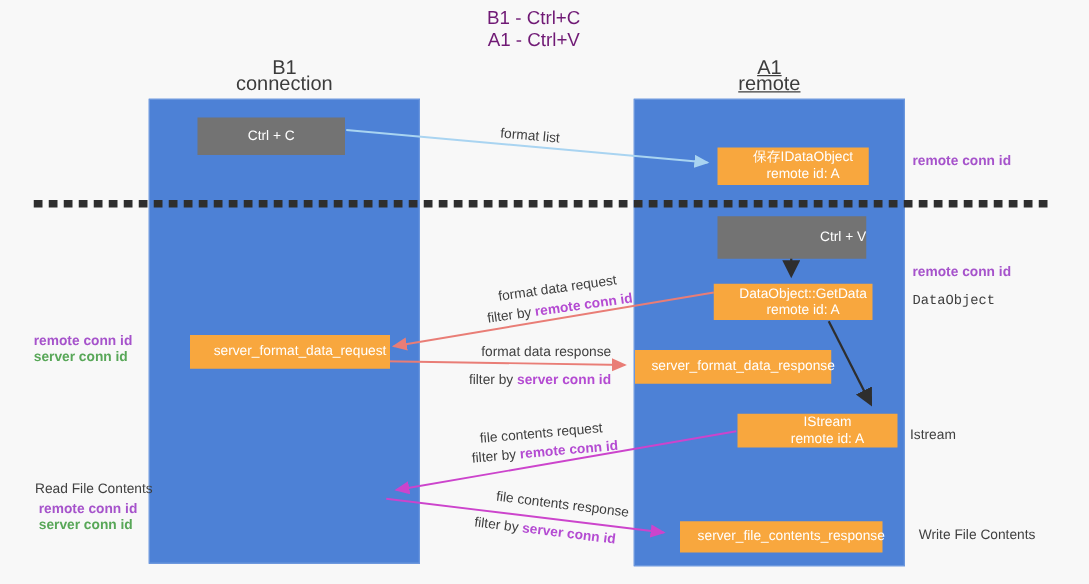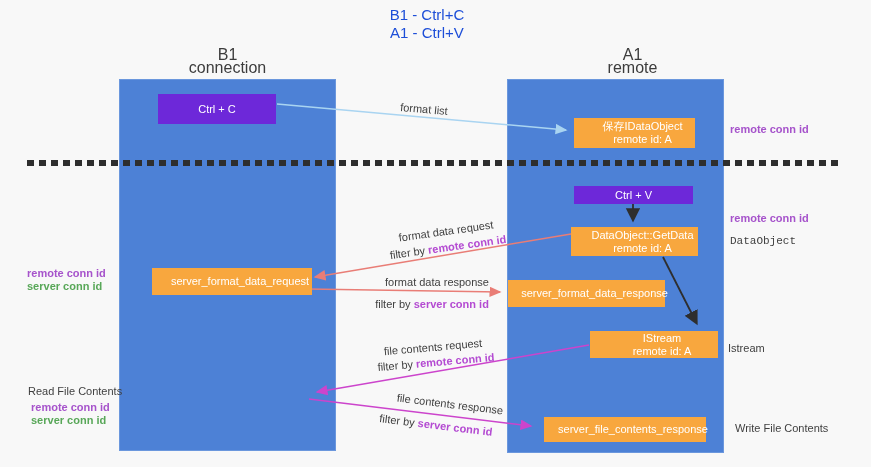--- a/index.html
+++ b/index.html
@@ -8,21 +8,21 @@
     font-family: "Liberation Sans", sans-serif;
     background: #f8f8f8;
     position: relative;
     overflow: hidden;
     color: #3c3c3c;
   }
   .canvas { position: absolute; inset: 0; width: 871px; height: 467px; }
 
   .title {
     position: absolute; left: 297px; top: 6px; width: 260px;
-    text-align: center; font-size: 15px; line-height: 18px; color: #1d4ed8;
+    text-align: center; font-size: 15px; line-height: 18px; color: #701a75;
   }
   .col-header {
     position: absolute; width: 217px; top: 48px;
     text-align: center; font-size: 16px; line-height: 13px; color: #3c3c3c;
   }
   .lifeline {
     position: absolute; top: 79px; width: 217px;
     background: #4d81d6; border: 1px solid #6b97dd;
     z-index: 1;
   }
@@ -30,21 +30,21 @@
   #lifeline-right { left: 507px; height: 374px; }
 
   svg.overlay { position: absolute; left: 0; top: 0; z-index: 2; }
 
   .node {
     position: absolute; z-index: 3;
     display: flex; flex-direction: column; align-items: center; justify-content: center;
     color: #ffffff; font-size: 11px; line-height: 13px; text-align: center;
   }
   .node.orange { background: #f8a73e; padding-left: 16px; }
-  .node.green  { background: #6d28d9; }
+  .node.green  { background: #737373; }
 
   .flowlabel {
     position: absolute; z-index: 4; white-space: nowrap;
     font-size: 11px; color: #3f3f3f; text-align: center;
   }
   .flowlabel .hl { font-weight: bold; color: #b44bd2; }
 
   .sidelabel { position: absolute; z-index: 4; white-space: nowrap; font-size: 11px; line-height: 14px; }
   .sidelabel.purple { color: #a653cb; font-weight: bold; }
   .sidelabel.greentx { color: #58a758; font-weight: bold; }
@@ -57,21 +57,21 @@
 
   <div class="title">
     <div>B1 - Ctrl+C</div>
     <div>A1 - Ctrl+V</div>
   </div>
 
   <div class="col-header" style="left:119px;">
     <div>B1</div>
     <div>connection</div>
   </div>
-  <div class="col-header" style="left:524px;">
+  <div class="col-header" style="left:507px;text-decoration:underline;">
     <div>A1</div>
     <div>remote</div>
   </div>
 
   <div class="lifeline" id="lifeline-left"></div>
   <div class="lifeline" id="lifeline-right"></div>
 
   <svg class="overlay" width="871" height="467">
     <defs>
       <marker id="mblue" markerWidth="9" markerHeight="8" refX="7" refY="3.5" orient="auto">
@@ -112,21 +112,21 @@
   <div class="node orange" style="left:152px; top:268px; width:160px; height:27px;">
     <div>server_format_data_request</div>
   </div>
 
 
   <div class="node orange" style="left:574px; top:118px; width:121px; height:30px;">
     <div>保存IDataObject</div>
     <div>remote id: A</div>
   </div>
 
-  <div class="node green" style="left:574px; top:186px; width:119px; height:18px;">
+  <div class="node green" style="left:574px; top:173px; width:119px; height:34px;align-items:flex-end;">
     <div>Ctrl + V</div>
   </div>
 
   <div class="node orange" style="left:571px; top:227px; width:127px; height:29px;">
     <div>DataObject::GetData</div>
     <div>remote id: A</div>
   </div>
 
   <div class="node orange" style="left:508px; top:280px; width:157px; height:27px;">
     <div>server_format_data_response</div>

